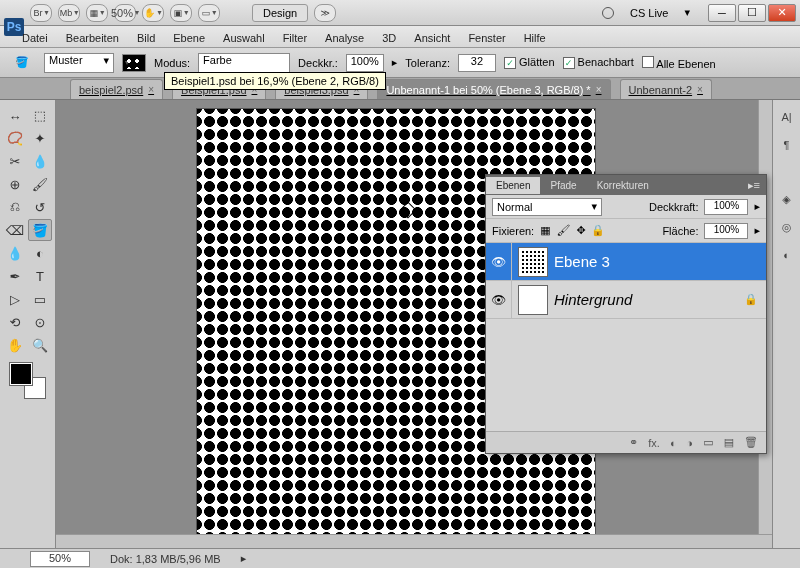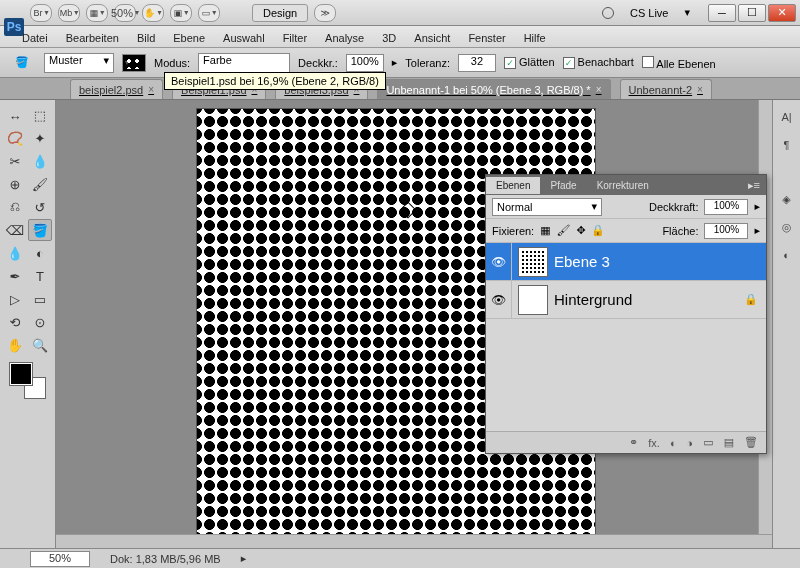--- a/index.html
+++ b/index.html
@@ -69,21 +69,21 @@
 .panel-row { height: 24px; display: flex; align-items: center; padding: 0 6px; gap: 6px; border-bottom: 1px solid #bbb; font-size: 10px; }
 .blend { width: 110px; height: 18px; background: #fff; border: 1px solid #888; padding: 0 4px; display: flex; align-items: center; justify-content: space-between; }
 .pct-input { width: 44px; height: 16px; background: #fff; border: 1px solid #888; text-align: center; font-size: 10px; }
 .layers { flex: 1; background: #d6d6d6; overflow: auto; }
 .layer { height: 38px; display: flex; align-items: center; border-bottom: 1px solid #bbb; }
 .layer.sel { background: #2f7bd9; color: #fff; }
 .eye { width: 26px; height: 100%; border-right: 1px solid #bbb; display: flex; align-items: center; justify-content: center; font-size: 12px; }
 .thumb { width: 30px; height: 30px; margin: 0 6px; border: 1px solid #666; background: #fff; position: relative; }
 .thumb.dots::after { content: ""; position: absolute; inset: 2px; background-image: radial-gradient(circle,#000 1.2px,transparent 1.4px); background-size: 4px 4px; }
 .layer-name { font-size: 15px; }
-.layer.bg .layer-name { }
+.layer.bg .layer-name { font-style: italic; }
 .lock { margin-left: auto; margin-right: 8px; font-size: 11px; color: #555; }
 .panel-footer { height: 22px; background: #cfcfcf; border-top: 1px solid #aaa; display: flex; align-items: center; justify-content: flex-end; gap: 10px; padding: 0 8px; color: #555; font-size: 11px; }
 
 
 .status { position: absolute; bottom: 0; left: 0; right: 0; height: 20px; background: #d0d0d0; border-top: 1px solid #888; display: flex; align-items: center; padding-left: 30px; gap: 20px; font-size: 10px; color: #333; }
 .zoom-box { width: 60px; height: 16px; background: #fff; border: 1px solid #888; text-align: center; }
 .scroll-h { position: absolute; bottom: 20px; left: 56px; right: 28px; height: 14px; background: #c4c4c4; border-top: 1px solid #999; }
 .scroll-v { position: absolute; top: 100px; bottom: 34px; right: 28px; width: 14px; background: #c4c4c4; border-left: 1px solid #999; }
 </style>
 </head>

